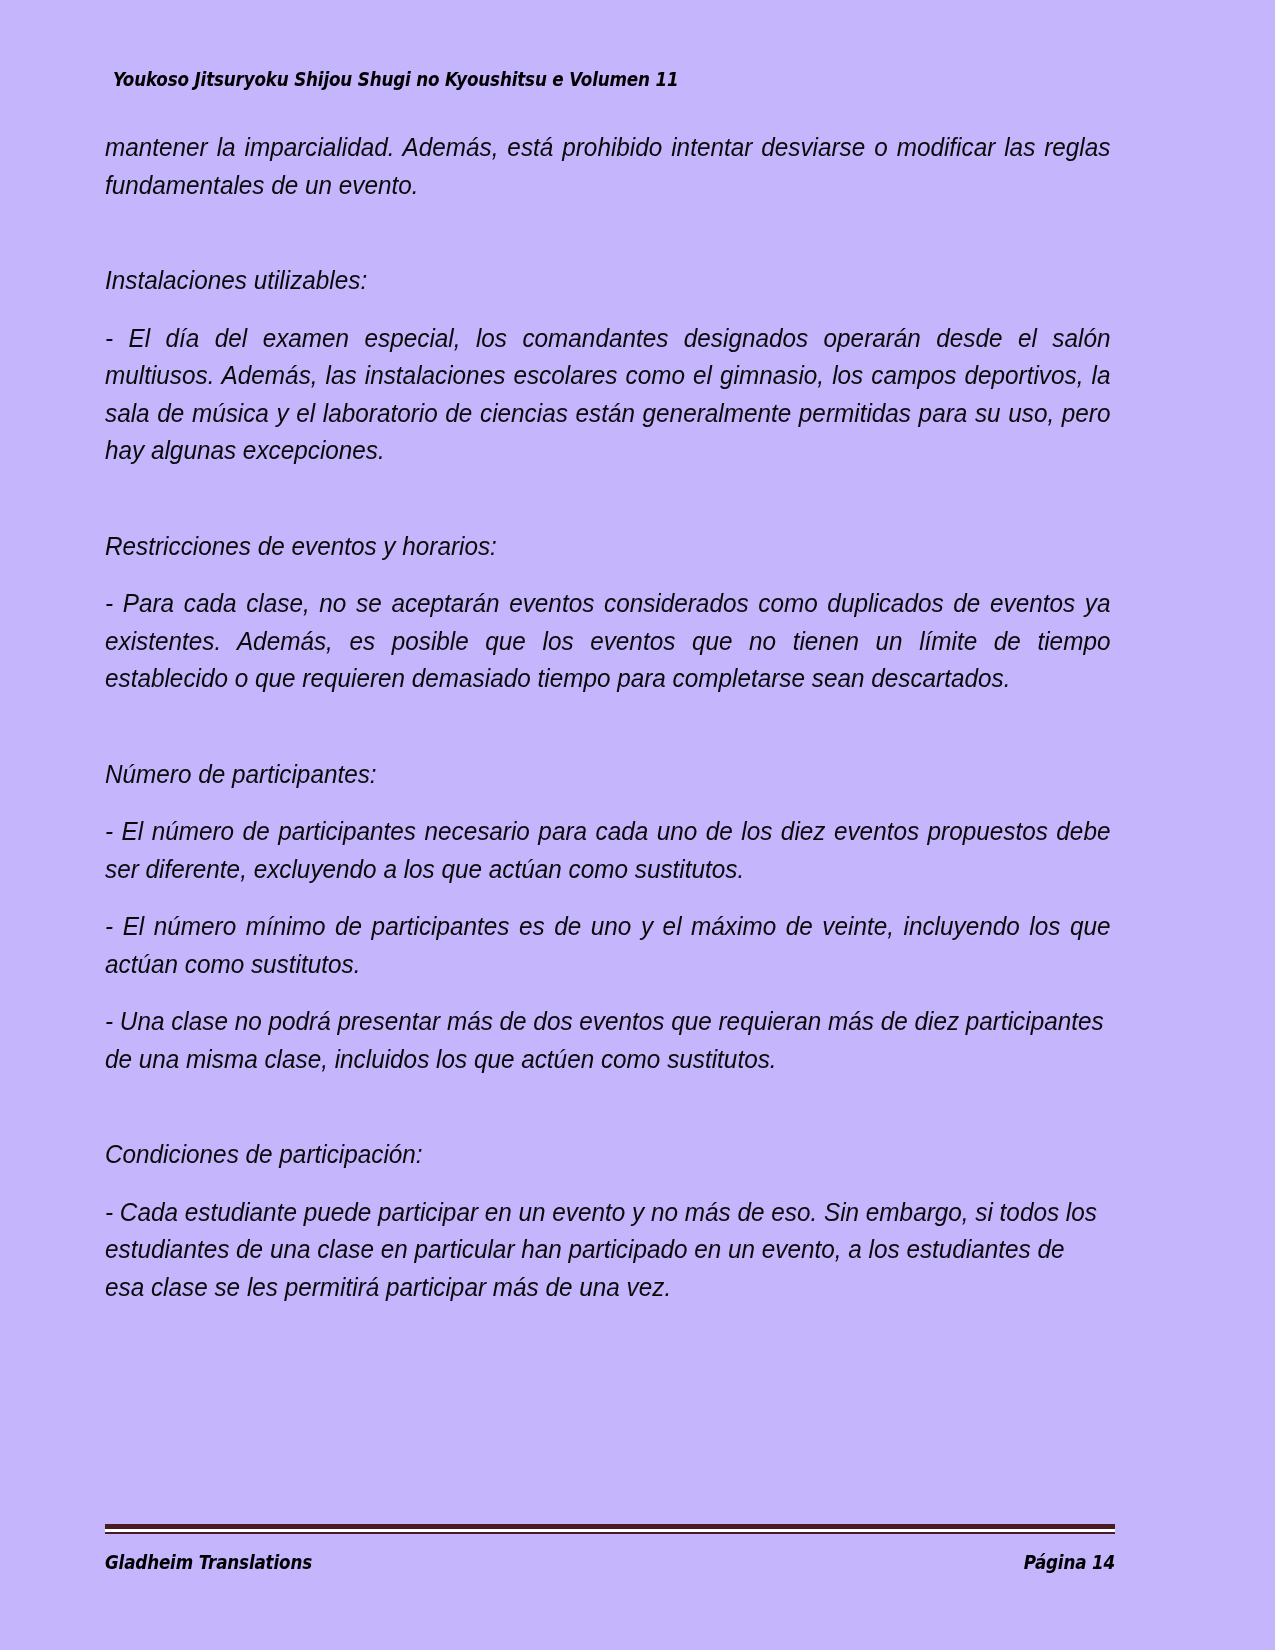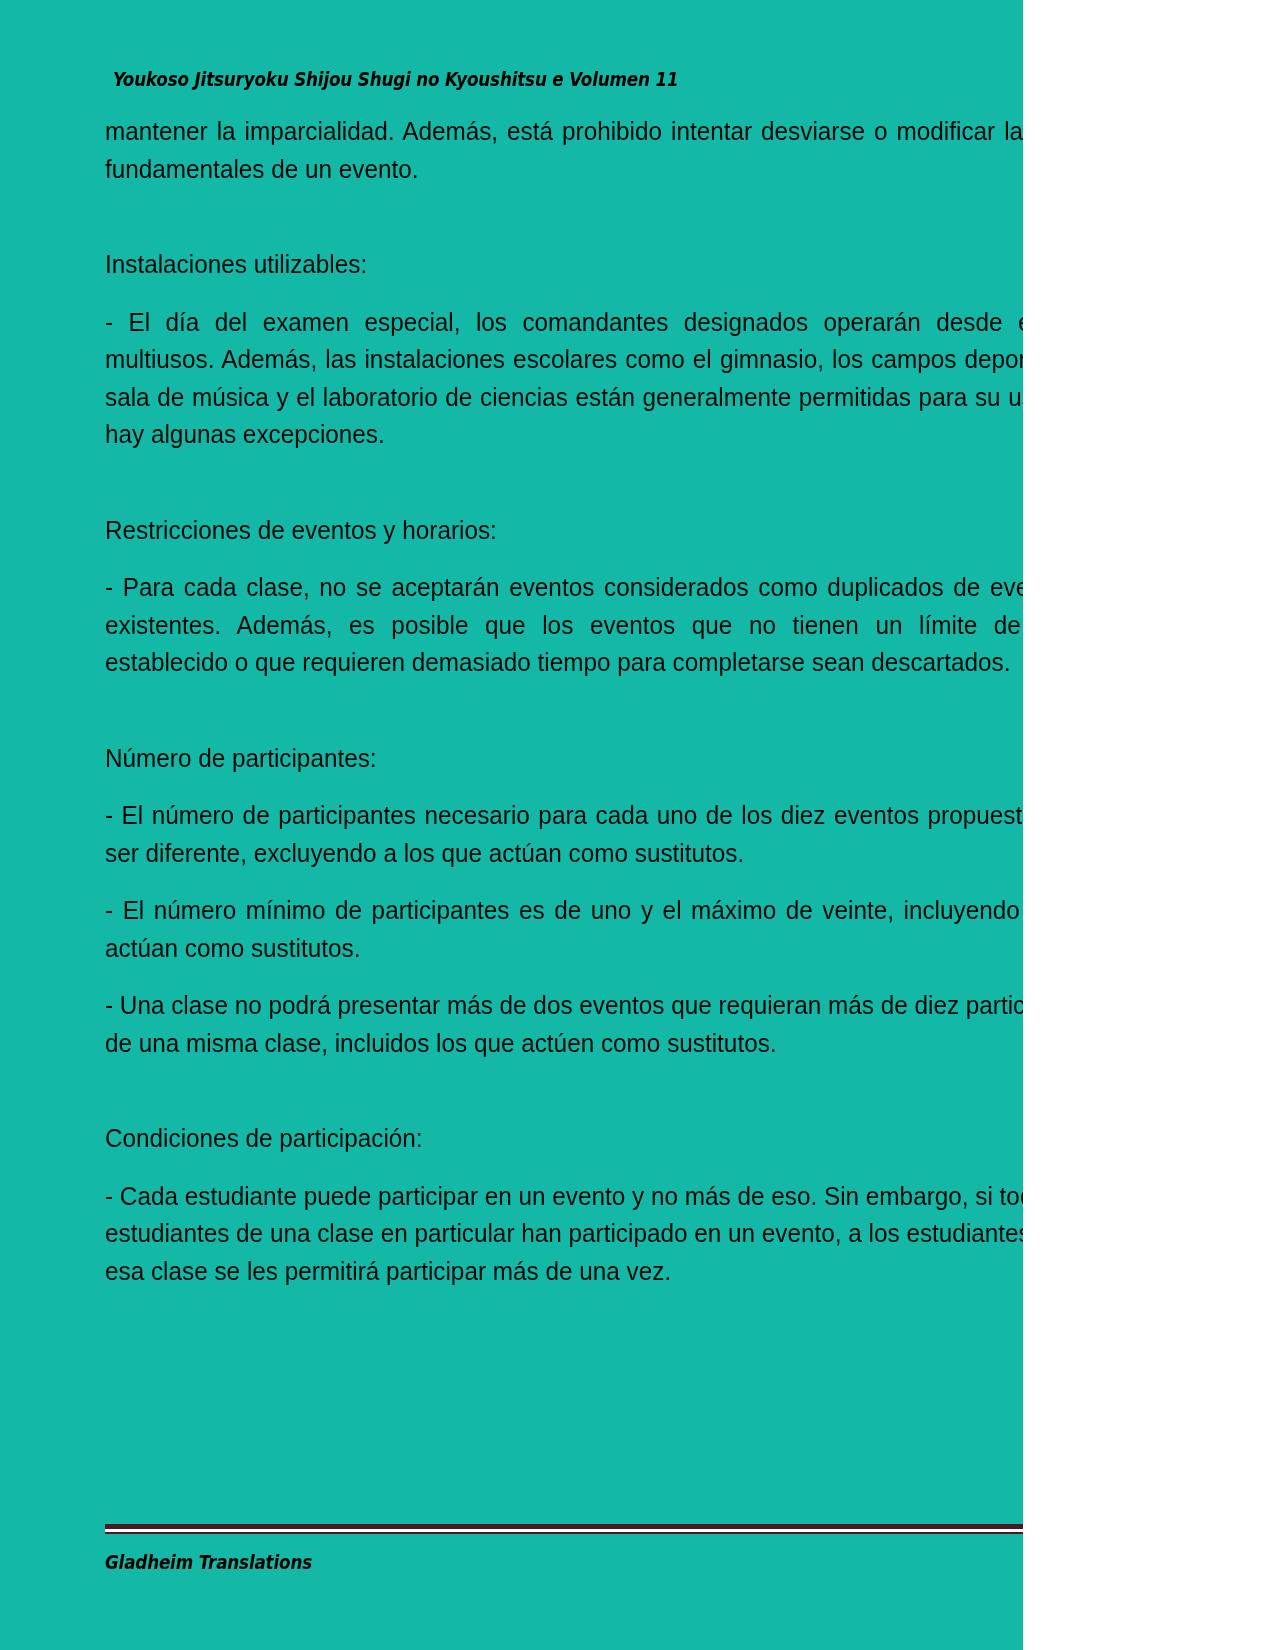--- a/index.html
+++ b/index.html
@@ -2,23 +2,23 @@
 <html><head>
 <meta charset="utf-8">
 <style>
   html, body {
     margin: 0;
     padding: 0;
     background: #ffffff;
   }
   .page {
     position: relative;
-    width: 1023px;
+    width: 1275px;
     height: 1650px;
-    background: #14b8a6;
+    background: #c4b5fd;
     box-sizing: border-box;
     overflow: hidden;
     font-family: "Liberation Sans", "DejaVu Sans", sans-serif;
   }
 
   
   .header {
     position: absolute;
     left: 113px;
     top: 68px;
@@ -33,22 +33,23 @@
     color: #000000;
     white-space: nowrap;
     transform: scaleX(0.86);
     transform-origin: left center;
   }
 
   
   .content {
     position: absolute;
     left: 105px;
-    top: 113px;
+    top: 129px;
     width: 1005px;
+    font-style: italic;
   }
   .para {
     font-size: 26px;
     line-height: 37.5px;
     color: #0a0a0a;
     text-align: justify;
     margin: 0;
     transform: scaleX(0.935);
     transform-origin: left top;
     width: 107%;

